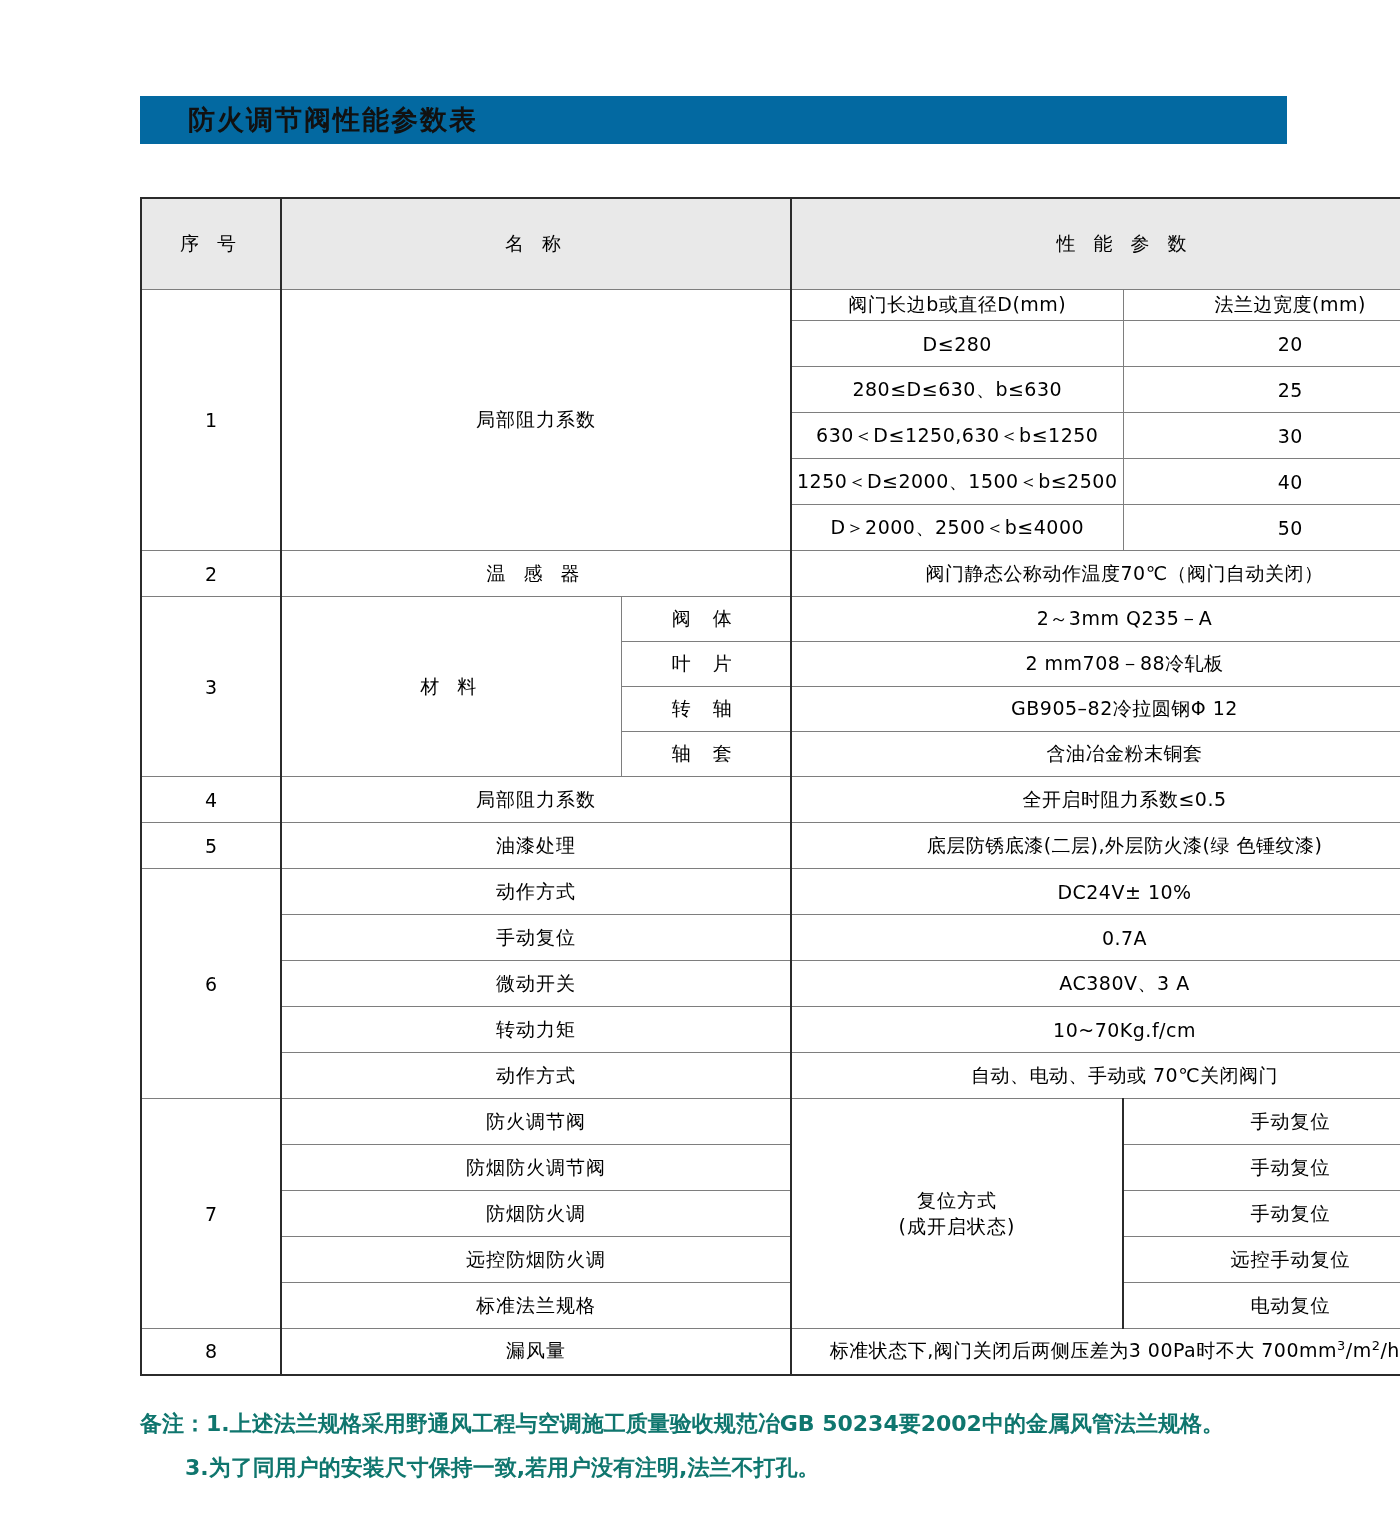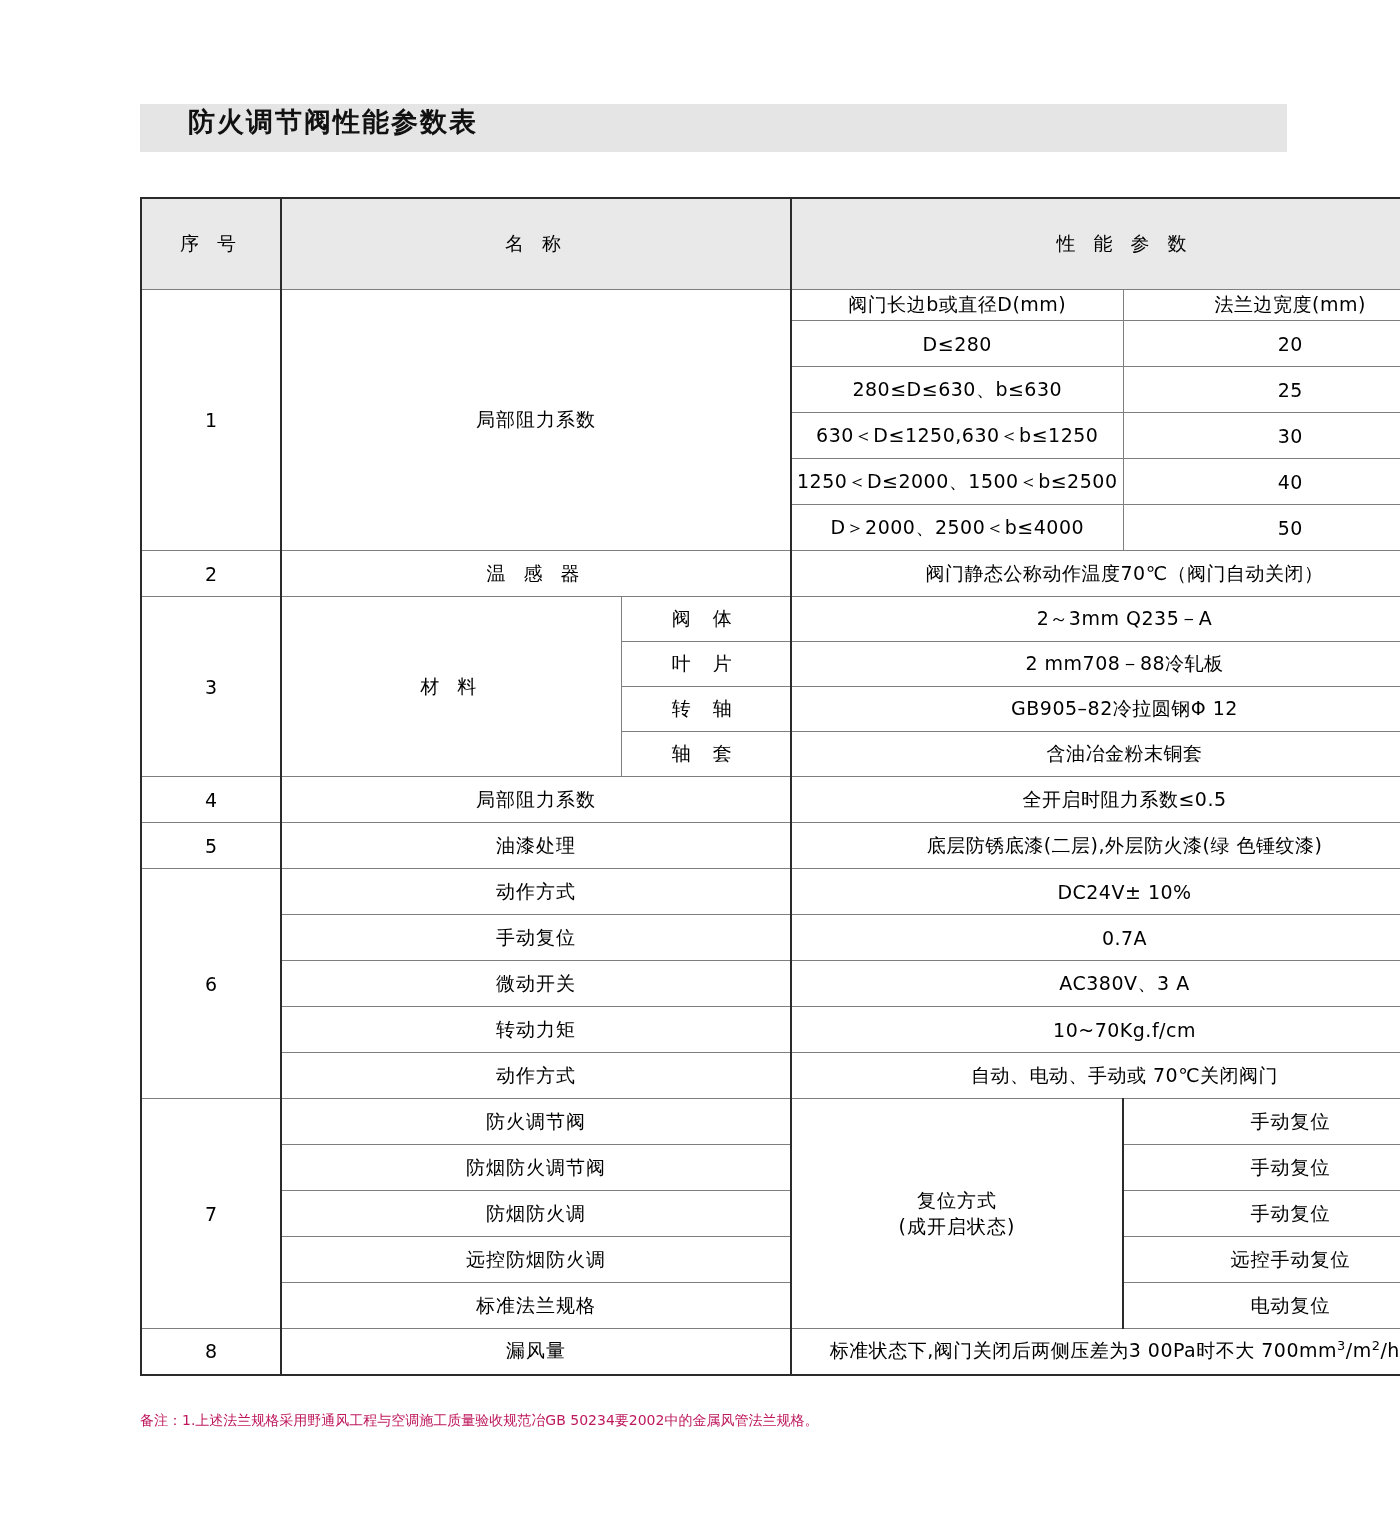--- a/index.html
+++ b/index.html
@@ -13,26 +13,26 @@
     font-family: "DejaVu Sans", "Liberation Sans", sans-serif;
     color: #000000;
     position: relative;
     overflow: hidden;
   }
 
   
   .title-banner {
     position: absolute;
     left: 140px;
-    top: 104px;
+    top: 96px;
     width: 1147px;
     height: 48px;
-    background: #e5e5e5;
+    background: #0369a1;
     display: flex;
-    align-items: flex-start;
+    align-items: center;
   }
   .title-text {
     margin-left: 48px;
     font-size: 27px;
     font-weight: bold;
     letter-spacing: 2px;
     color: #111111;
   }
 
   
@@ -86,23 +86,23 @@
   .multiline { line-height: 1.35; }
 
   sup { font-size: 0.68em; vertical-align: super; }
 
   
   .notes {
     position: absolute;
     left: 140px;
     top: 1413px;
     width: 1160px;
-    font-size: 14px;
-    font-weight: normal;
-    color: #be185d;
+    font-size: 22px;
+    font-weight: bold;
+    color: #0f766e;
     line-height: 1.0;
   }
   .note-line { margin-bottom: 22px; white-space: nowrap; }
   .note-line.indent { margin-left: 45px; }
 </style>
 </head>
 <body>
 
 <div class="title-banner">
   <div class="title-text">防火调节阀性能参数表</div>
@@ -242,13 +242,14 @@
     <td colspan="2" class="vline-strong nm-plain">漏风量</td>
     <td colspan="2" class="vline-strong val"><span>标准状态下,阀门关闭后两侧压差为3 00Pa时不大 700mm</span><sup>3</sup><span>/m</span><sup>2</sup><span>/h。</span></td>
   </tr>
 
 </tbody>
     </table>
 </div>
 
 <div class="notes">
   <div class="note-line">备注：1.上述法兰规格采用野通风工程与空调施工质量验收规范冶GB 50234要2002中的金属风管法兰规格。</div>
+  <div class="note-line indent">3.为了同用户的安装尺寸保持一致,若用户没有注明,法兰不打孔。</div>
 </div>
 
 </body></html>

